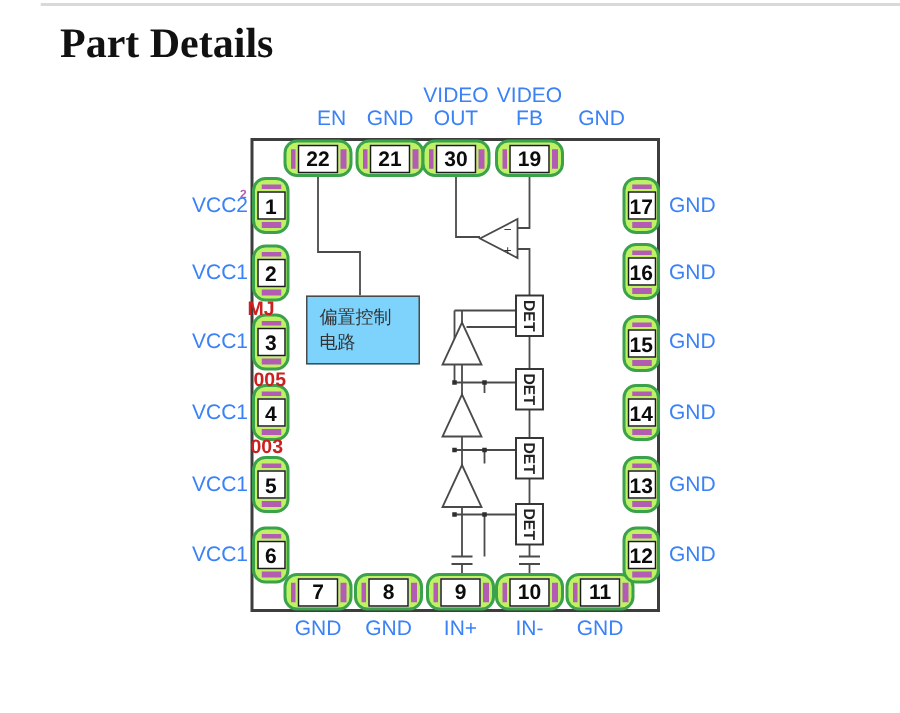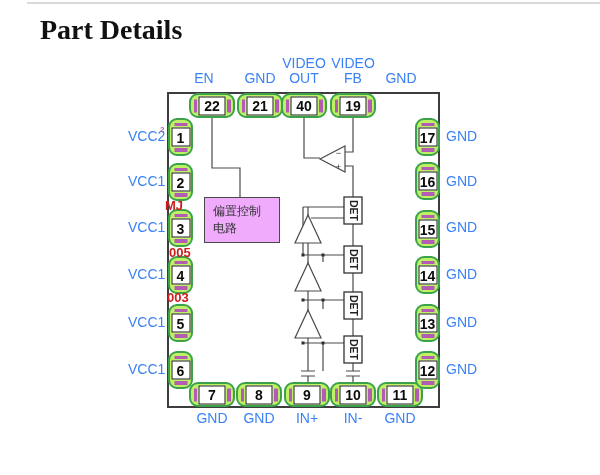--- a/index.html
+++ b/index.html
@@ -26,21 +26,21 @@
   .pin.h .bar.a{left:2.5px;}  .pin.h .bar.b{right:2.5px;}
   .pin.v .bar{height:3.5px;width:13px;left:50%;transform:translateX(-50%);}
   .pin.v .bar.a{top:2.5px;}   .pin.v .bar.b{bottom:2.5px;}
   
   .lbl{position:absolute;font-size:14px;color:#3b82f6;white-space:nowrap;z-index:6;}
   .lbl.cx{transform:translateX(-50%);}
   .lbl.rt{width:37px;text-align:right;}
   .note{position:absolute;font-size:13px;font-weight:bold;color:#cc2020;z-index:7;white-space:nowrap;}
   .note.pink{color:#b35cb3;font-size:8px;}
   .biasbox{position:absolute;left:177px;top:197px;width:76px;height:46px;
-           border:1.5px solid #4a4a4a;box-sizing:border-box;background:#f0abfc;z-index:4;
+           border:1.5px solid #4a4a4a;box-sizing:border-box;background:#7dd3fc;z-index:4;
            padding:5px 0 0 8px;font-size:12px;line-height:17px;color:#333;}
 </style>
 </head>
 <body>
 
 <div id="canvas">
   <div class="topline"></div>
   <div class="title">Part Details</div>
 
   <div class="chip"></div>
@@ -101,21 +101,21 @@
       <span class="numbox">22</span>
       <span class="bar b"></span>
     </div>
   <div class="pin h" style="left:210px;top:93px">
       <span class="bar a"></span>
       <span class="numbox">21</span>
       <span class="bar b"></span>
     </div>
   <div class="pin h" style="left:254px;top:93px">
       <span class="bar a"></span>
-      <span class="numbox">40</span>
+      <span class="numbox">30</span>
       <span class="bar b"></span>
     </div>
   <div class="pin h" style="left:303px;top:93px">
       <span class="bar a"></span>
       <span class="numbox">19</span>
       <span class="bar b"></span>
     </div>
 
   <div class="pin h" style="left:162px;top:382px">
       <span class="bar a"></span>
@@ -198,21 +198,21 @@
       <span class="bar a"></span>
       <span class="numbox">13</span>
       <span class="bar b"></span>
     </div>
   <div class="pin v" style="left:388px;top:351px">
       <span class="bar a"></span>
       <span class="numbox">12</span>
       <span class="bar b"></span>
     </div>
 
-  <span class="lbl cx" style="left:177px;top:70px">EN</span>
+  <span class="lbl cx" style="left:194px;top:70px">EN</span>
   <span class="lbl cx" style="left:233px;top:70px">GND</span>
   <span class="lbl cx" style="left:277px;top:55px">VIDEO</span>
   <span class="lbl cx" style="left:277px;top:70px">OUT</span>
   <span class="lbl cx" style="left:326px;top:55px">VIDEO</span>
   <span class="lbl cx" style="left:326px;top:70px">FB</span>
   <span class="lbl cx" style="left:374px;top:70px">GND</span>
 
   <span class="lbl cx" style="left:185px;top:410px">GND</span>
   <span class="lbl cx" style="left:232px;top:410px">GND</span>
   <span class="lbl cx" style="left:280px;top:410px">IN+</span>

